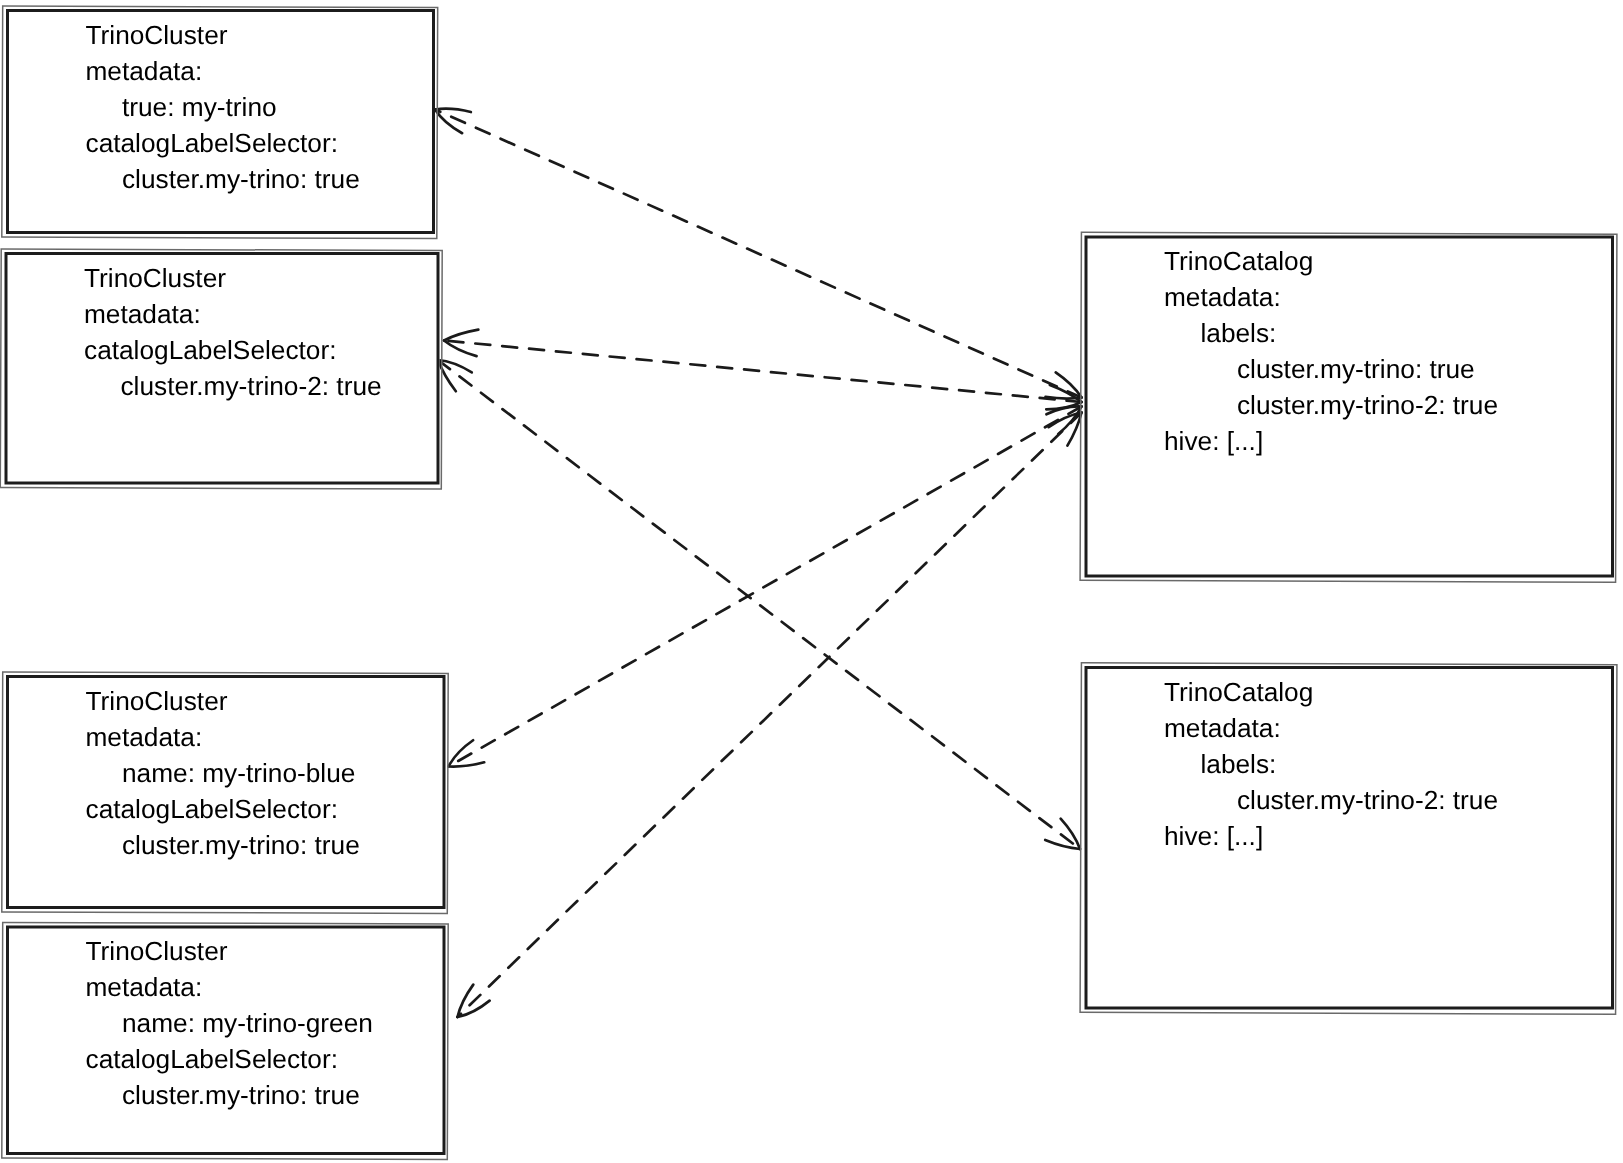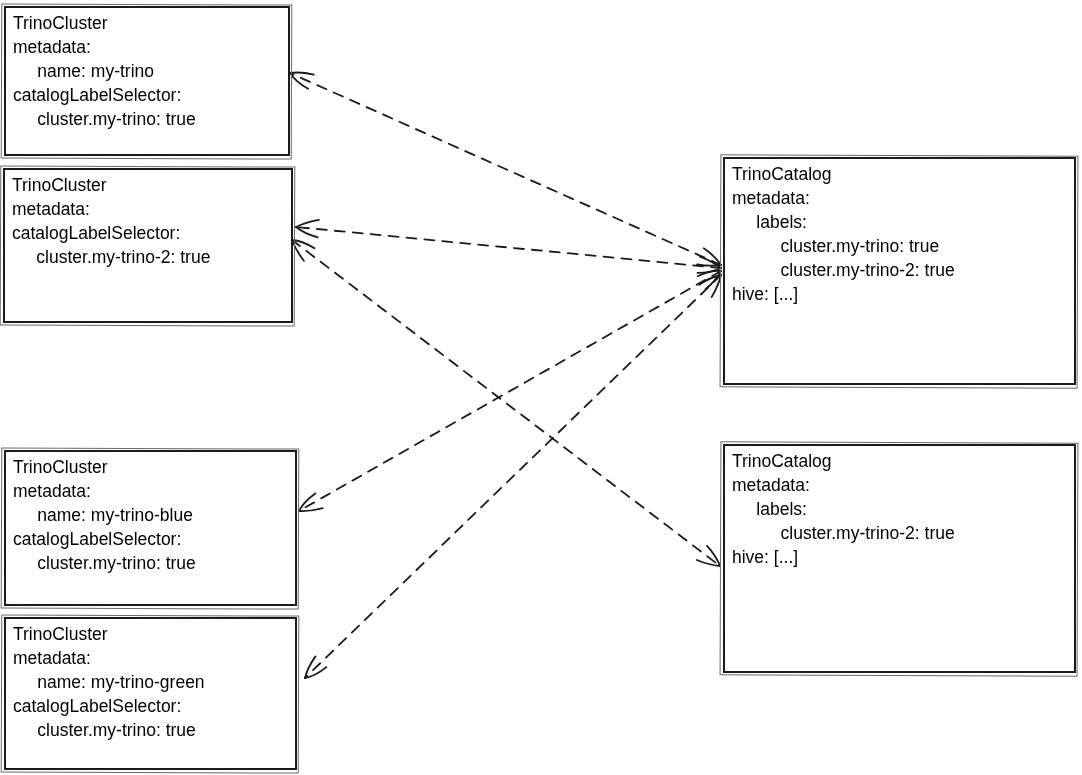--- a/index.html
+++ b/index.html
@@ -38,20 +38,21 @@
     left: -5px;
     top: -4px;
     right: -4px;
     bottom: -5px;
     border: 1.2px solid #6a6a6a;
     transform: rotate(0.22deg);
     pointer-events: none;
   }
   .node .line {
     white-space: pre;
+    margin-left: 44px;
   }
   
   #node-cluster-1 { left: 4px;   top: 6px;   width: 286px; height: 150px; }
   #node-cluster-2 { left: 3px;   top: 168px; width: 290px; height: 155px; }
   #node-cluster-3 { left: 4px;   top: 450px; width: 293px; height: 156px; }
   #node-cluster-4 { left: 4px;   top: 617px; width: 293px; height: 153px; }
   #node-catalog-1 { left: 723px; top: 157px; width: 353px; height: 228px; }
   #node-catalog-2 { left: 723px; top: 444px; width: 353px; height: 229px; }
 </style>
 </head>
@@ -83,21 +84,21 @@
       <path d="M 292 240 L 720 566" fill="none" stroke="#1a1a1a" stroke-width="1.8" stroke-linecap="round" stroke-dasharray="10 8"></path>
       <path d="M 707.1 545.8 Q 716.3 555.9 720 566" fill="none" stroke="#1a1a1a" stroke-width="1.8" stroke-linecap="round"></path>
       <path d="M 696.8 560.0 Q 709.2 565.1 720 566" fill="none" stroke="#1a1a1a" stroke-width="1.8" stroke-linecap="round"></path>
       <path d="M 303.9 260.8 Q 295.7 250.1 292 240" fill="none" stroke="#1a1a1a" stroke-width="1.8" stroke-linecap="round"></path>
       <path d="M 314.5 248.3 Q 302.8 240.9 292 240" fill="none" stroke="#1a1a1a" stroke-width="1.8" stroke-linecap="round"></path>
     </svg>
 
   <div class="node" id="node-cluster-1">
     <div class="line">TrinoCluster</div>
     <div class="line">metadata:</div>
-    <div class="line">     name: my-trino</div>
+    <div class="line">     true: my-trino</div>
     <div class="line">catalogLabelSelector:</div>
     <div class="line">     cluster.my-trino: true</div>
   </div>
 
   <div class="node" id="node-cluster-2">
     <div class="line">TrinoCluster</div>
     <div class="line">metadata:</div>
     <div class="line">catalogLabelSelector:</div>
     <div class="line">     cluster.my-trino-2: true</div>
   </div>

